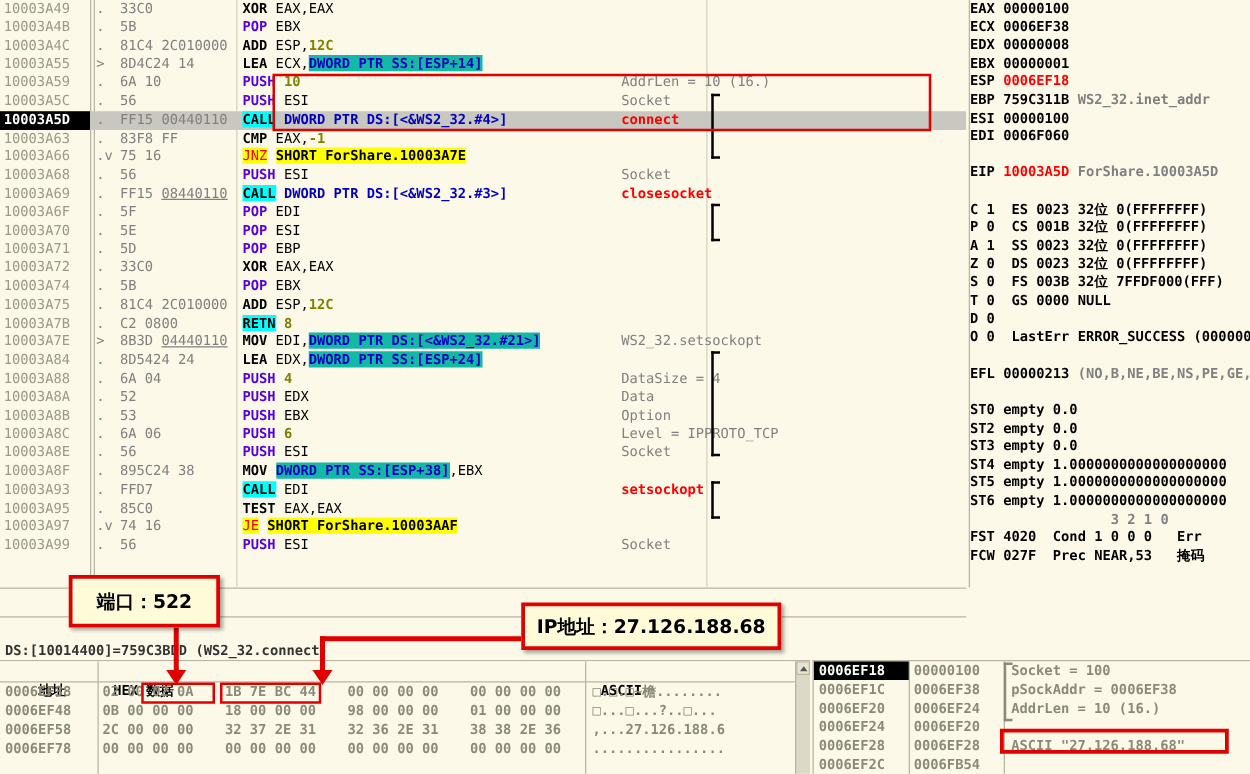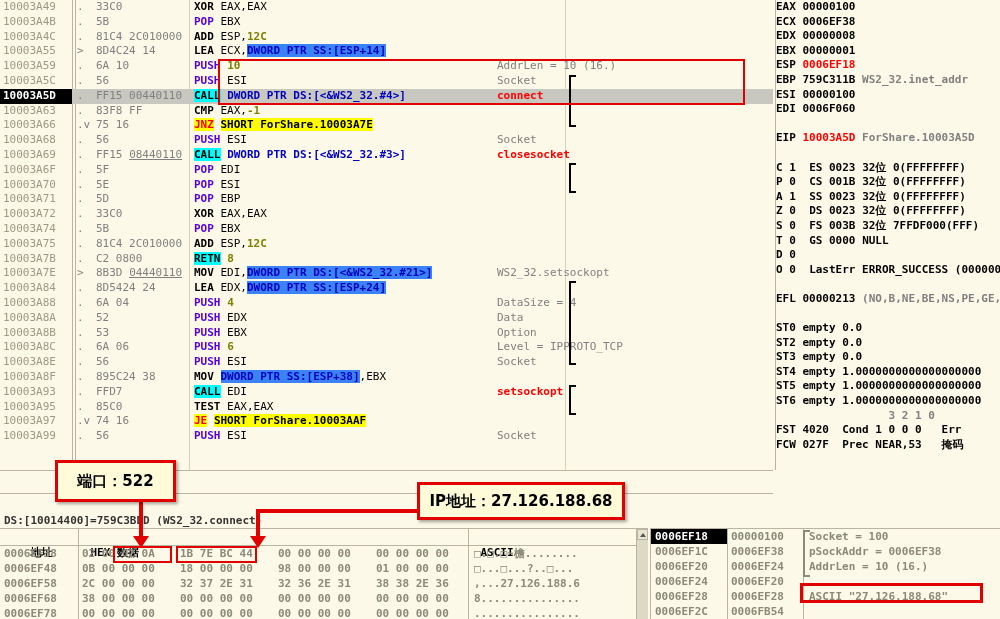--- a/index.html
+++ b/index.html
@@ -22,24 +22,24 @@
   .c-hex{display:inline-block;width:95px;color:#808080;box-sizing:border-box;}
   .c-hex .ul{text-decoration:underline;}
   .c-dis{display:inline-block;width:300px;box-sizing:border-box;padding-left:3px;}
   .c-cmt{display:inline-block;color:#808080;box-sizing:border-box;padding-left:6px;}
   .vline{position:absolute;top:0;bottom:0;width:0;border-left:1px solid #b9b5a2;}
   .vline2{position:absolute;top:0;bottom:0;width:0;border-left:1px solid #d5d1bf;}
   .op-push{color:#5500dd;font-weight:bold;}
   .op-black{color:#000;font-weight:bold;}
   .op-call{background:#00ffff;color:#000;font-weight:bold;}
   .op-retn{background:#00ffff;color:#000;font-weight:bold;}
-  .op-jmp{background:#ffff00;color:#ff0000;font-weight:bold;}
+  .op-jmp{background:#ffff00;color:#ff0000;font-weight:normal;}
   .jmp-target{background:#ffff00;color:#000;font-weight:bold;}
   .num{color:#808000;font-weight:bold;}
-  .ptr{background:#3b82f6;color:#0000c0;font-weight:bold;text-align:right;}
+  .ptr{background:#14b8a6;color:#0000c0;font-weight:bold;text-align:right;}
   .mem{color:#0000c0;font-weight:bold;}
   .selrow{background:#c8c8c0;}
   .api-red{color:#ff0000;font-weight:bold;}
 
   
   #regs{left:775px;top:0;width:225px;height:470px;overflow:hidden;
         border-left:1px solid #b9b5a2;background:#fdf9e8;}
   .rrow{height:14.6px;line-height:14.6px;white-space:pre;font-size:11px;font-weight:bold;}
   .rn{color:#000;}
   .rv{color:#000;}
@@ -186,21 +186,20 @@
 <div class="panel" id="dump">
   <div class="dhead">
     <span class="hcell" style="width:60px">地址</span><span class="vline" style="left:78px"></span><span class="hcell" style="width:390px">HEX 数据</span><span class="vline" style="left:468px"></span><span class="hcell">ASCII</span>
   </div>
   <div class="vline" style="left:78px;top:16px"></div>
   <div class="vline" style="left:468px;top:16px"></div>
   <div id="dump-rows">
       <div class="hrow"><span class="h-addr">0006EF38</span><span class="h-bytes grp" style="width:98px">02 00 02 0A</span><span class="h-bytes grp" style="width:98px">1B 7E BC 44</span><span class="h-bytes grp" style="width:98px">00 00 00 00</span><span class="h-bytes grp" style="width:96px">00 00 00 00</span><span class="h-ascii">□.□.□~檐........</span></div>
       <div class="hrow"><span class="h-addr">0006EF48</span><span class="h-bytes grp" style="width:98px">0B 00 00 00</span><span class="h-bytes grp" style="width:98px">18 00 00 00</span><span class="h-bytes grp" style="width:98px">98 00 00 00</span><span class="h-bytes grp" style="width:96px">01 00 00 00</span><span class="h-ascii">□...□...?..□...</span></div>
       <div class="hrow"><span class="h-addr">0006EF58</span><span class="h-bytes grp" style="width:98px">2C 00 00 00</span><span class="h-bytes grp" style="width:98px">32 37 2E 31</span><span class="h-bytes grp" style="width:98px">32 36 2E 31</span><span class="h-bytes grp" style="width:96px">38 38 2E 36</span><span class="h-ascii">,...27.126.188.6</span></div>
-      <div class="hrow"><span class="h-addr">0006EF68</span><span class="h-bytes grp" style="width:98px">38 00 00 00</span><span class="h-bytes grp" style="width:98px">00 00 00 00</span><span class="h-bytes grp" style="width:98px">00 00 00 00</span><span class="h-bytes grp" style="width:96px">00 00 00 00</span><span class="h-ascii">8...............</span></div>
       <div class="hrow"><span class="h-addr">0006EF78</span><span class="h-bytes grp" style="width:98px">00 00 00 00</span><span class="h-bytes grp" style="width:98px">00 00 00 00</span><span class="h-bytes grp" style="width:98px">00 00 00 00</span><span class="h-bytes grp" style="width:96px">00 00 00 00</span><span class="h-ascii">................</span></div>
     </div>
   <div class="scroll">
     <div class="scroll-up">
         <span class="arr-up"></span>
       </div>
   </div>
 </div>
 
 <div class="panel" id="stack">

